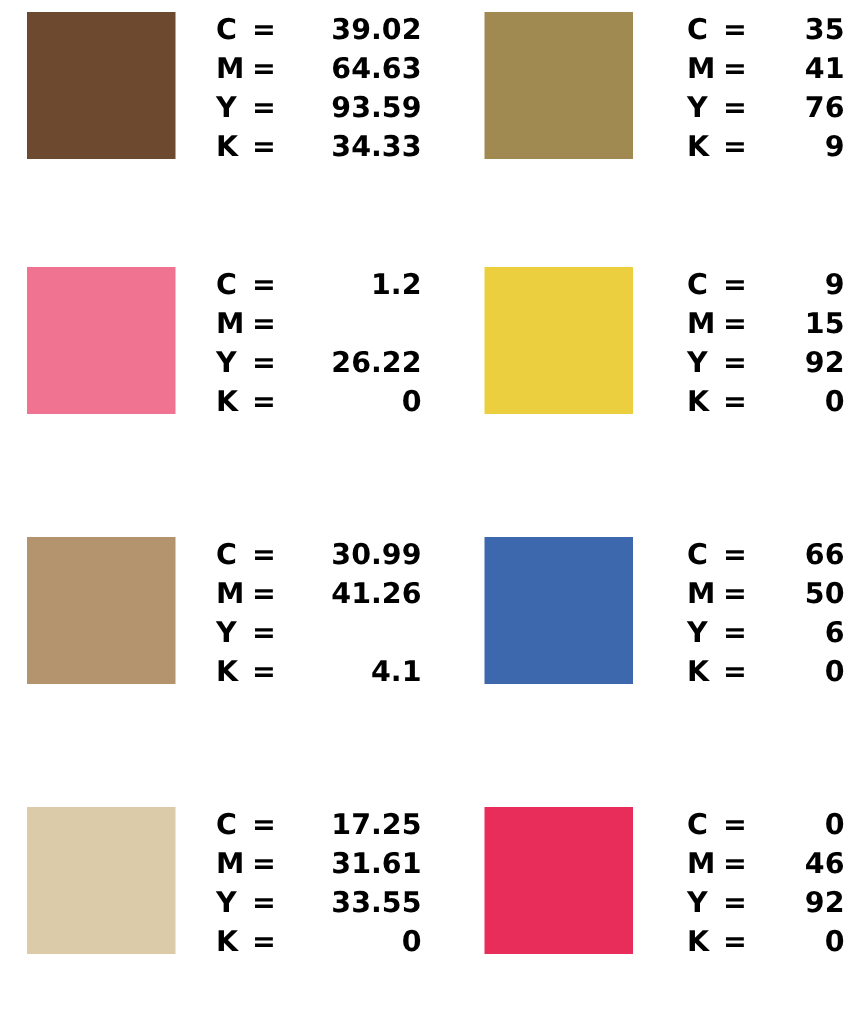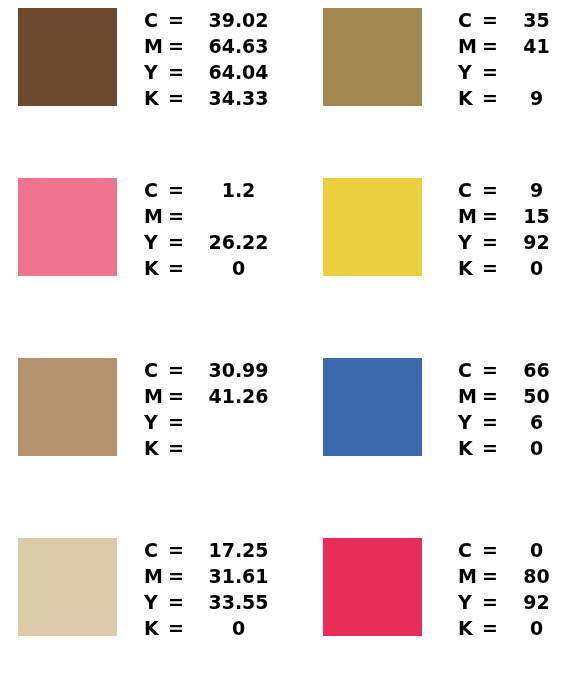--- a/index.html
+++ b/index.html
@@ -70,21 +70,21 @@
     color: #000000;
     width: 28px;
     flex: 0 0 auto;
     text-align: center;
   }
   .cmyk-val {
     font-weight: bold;
     font-size: 19px;
     color: #000000;
     flex: 1 1 auto;
-    text-align: center;
+    text-align: right;
     padding-left: 6px;
   }
 </style>
 </head>
 <body style="background-color: rgb(255, 255, 255);">
 
 <div class="palette-grid">
 
   <div class="swatch-cell col-1">
     <div class="swatch-chip" style="background-color: rgb(109, 74, 47);"></div>
@@ -95,21 +95,21 @@
         <span class="cmyk-val">39.02</span>
       </div>
       <div class="cmyk-row">
         <span class="cmyk-key">M</span>
         <span class="cmyk-eq">=</span>
         <span class="cmyk-val">64.63</span>
       </div>
       <div class="cmyk-row">
         <span class="cmyk-key">Y</span>
         <span class="cmyk-eq">=</span>
-        <span class="cmyk-val">64.04</span>
+        <span class="cmyk-val">93.59</span>
       </div>
       <div class="cmyk-row">
         <span class="cmyk-key">K</span>
         <span class="cmyk-eq">=</span>
         <span class="cmyk-val">34.33</span>
       </div>
     </div>
   </div>
 
   <div class="swatch-cell col-2">
@@ -121,20 +121,21 @@
         <span class="cmyk-val">35</span>
       </div>
       <div class="cmyk-row">
         <span class="cmyk-key">M</span>
         <span class="cmyk-eq">=</span>
         <span class="cmyk-val">41</span>
       </div>
       <div class="cmyk-row">
         <span class="cmyk-key">Y</span>
         <span class="cmyk-eq">=</span>
+        <span class="cmyk-val">76</span>
       </div>
       <div class="cmyk-row">
         <span class="cmyk-key">K</span>
         <span class="cmyk-eq">=</span>
         <span class="cmyk-val">9</span>
       </div>
     </div>
   </div>
 
   <div class="swatch-cell col-1">
@@ -201,20 +202,21 @@
         <span class="cmyk-eq">=</span>
         <span class="cmyk-val">41.26</span>
       </div>
       <div class="cmyk-row">
         <span class="cmyk-key">Y</span>
         <span class="cmyk-eq">=</span>
       </div>
       <div class="cmyk-row">
         <span class="cmyk-key">K</span>
         <span class="cmyk-eq">=</span>
+        <span class="cmyk-val">4.1</span>
       </div>
     </div>
   </div>
 
   <div class="swatch-cell col-2">
     <div class="swatch-chip" style="background-color: rgb(61, 104, 174);"></div>
     <div class="cmyk-readout">
       <div class="cmyk-row">
         <span class="cmyk-key">C</span>
         <span class="cmyk-eq">=</span>
@@ -268,21 +270,21 @@
     <div class="swatch-chip" style="background-color: rgb(232, 45, 91);"></div>
     <div class="cmyk-readout">
       <div class="cmyk-row">
         <span class="cmyk-key">C</span>
         <span class="cmyk-eq">=</span>
         <span class="cmyk-val">0</span>
       </div>
       <div class="cmyk-row">
         <span class="cmyk-key">M</span>
         <span class="cmyk-eq">=</span>
-        <span class="cmyk-val">80</span>
+        <span class="cmyk-val">46</span>
       </div>
       <div class="cmyk-row">
         <span class="cmyk-key">Y</span>
         <span class="cmyk-eq">=</span>
         <span class="cmyk-val">92</span>
       </div>
       <div class="cmyk-row">
         <span class="cmyk-key">K</span>
         <span class="cmyk-eq">=</span>
         <span class="cmyk-val">0</span>

